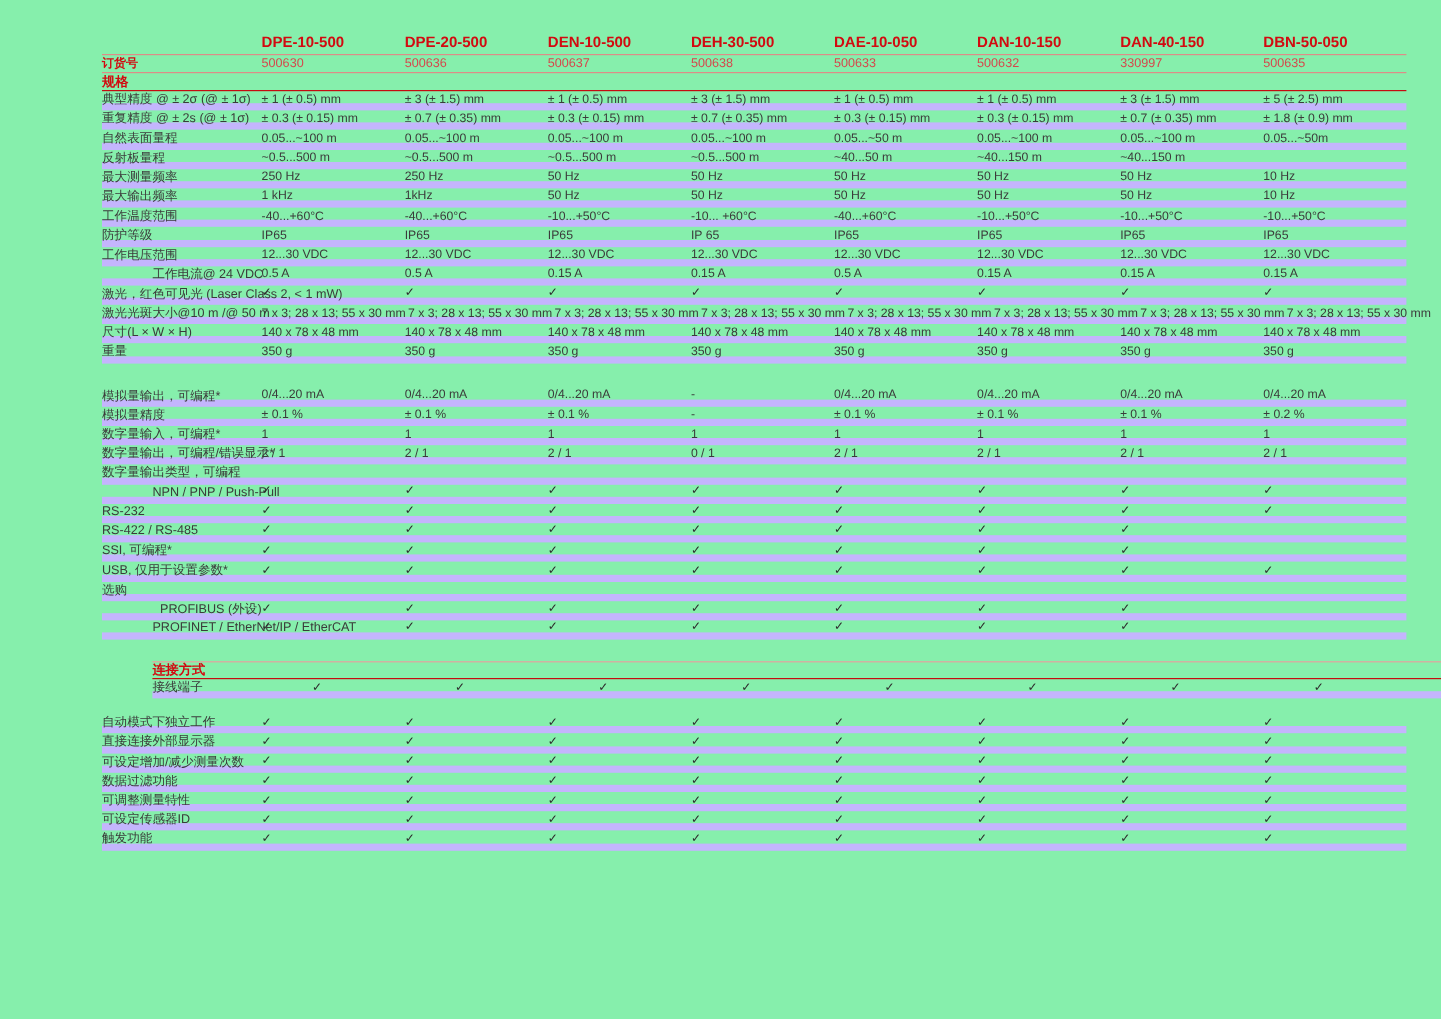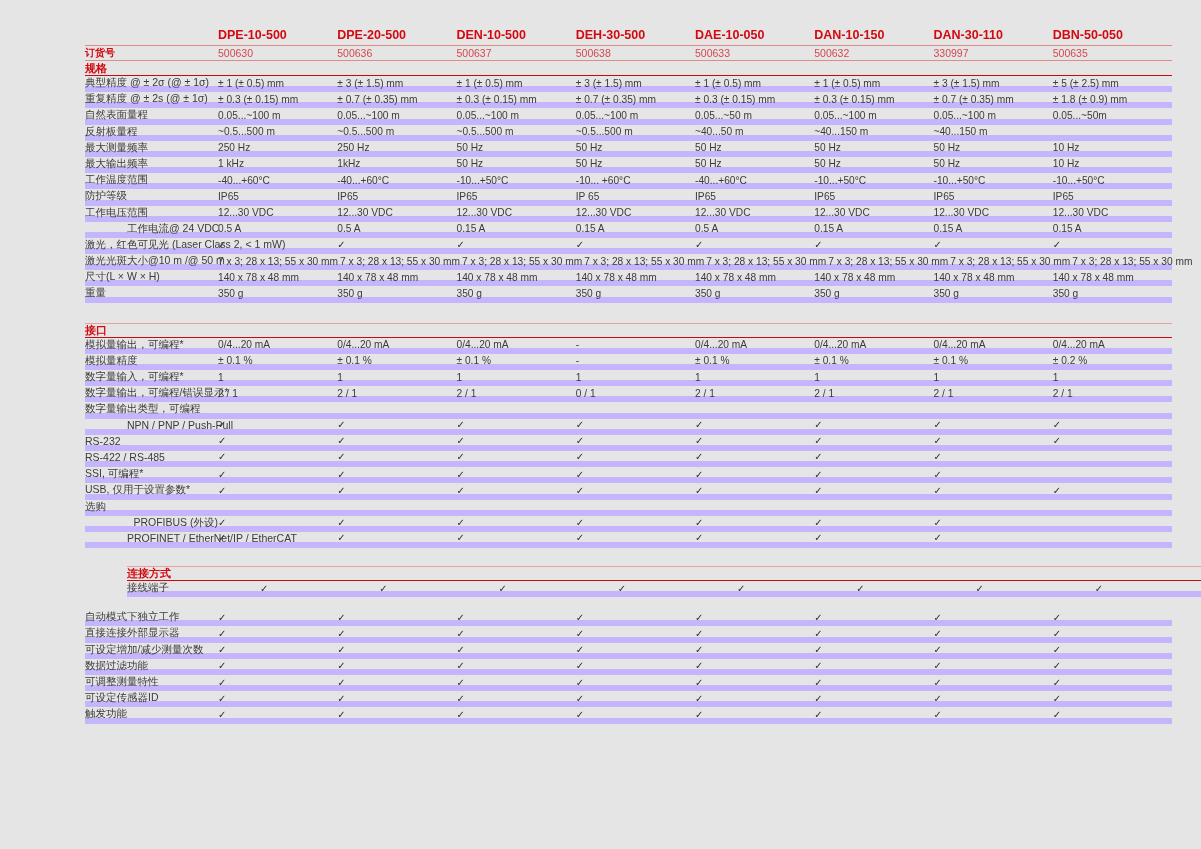--- a/index.html
+++ b/index.html
@@ -1,18 +1,18 @@
 <!DOCTYPE html>
 <html><head>
 <meta charset="utf-8">
 <style>
   * { margin:0; padding:0; box-sizing:border-box; }
   html,body { width:1201px; height:849px; background:#ffffff;
     font-family:"Liberation Sans","DejaVu Sans",sans-serif; }
-  .page { position:relative; width:1201px; height:849px; background:#e5e5e5; overflow:hidden; }
+  .page { position:relative; width:1201px; height:849px; background:#86efac; overflow:hidden; }
   .tbl { position:absolute; left:85px; top:25px; width:1087px; }
 
   .grid-row { display:grid; grid-template-columns:133px repeat(8,1fr); align-items:center; }
 
   .product-row { height:21px; border-bottom:1px solid #dd8d88; align-items:end; padding-bottom:3px; }
   .product-name { color:#d20a10; font-weight:bold; font-size:12.5px; white-space:nowrap; }
 
   .order-row { height:15px; border-bottom:1px solid #dd8d88; }
   .order-label { color:#d20a10; font-weight:bold; font-size:10px; }
   .order-no { color:#d5484c; font-size:10.5px; }
@@ -37,21 +37,21 @@
 <div class="page">
   <div class="tbl" id="tbl">
       <div class="grid-row product-row">
         <div class="row-label"></div>
         <div class="product-name">DPE-10-500</div>
         <div class="product-name">DPE-20-500</div>
         <div class="product-name">DEN-10-500</div>
         <div class="product-name">DEH-30-500</div>
         <div class="product-name">DAE-10-050</div>
         <div class="product-name">DAN-10-150</div>
-        <div class="product-name">DAN-30-110</div>
+        <div class="product-name">DAN-40-150</div>
         <div class="product-name">DBN-50-050</div>
       </div>
       <div class="grid-row order-row">
         <div class="order-label">订货号</div>
         <div class="order-no">500630</div>
         <div class="order-no">500636</div>
         <div class="order-no">500637</div>
         <div class="order-no">500638</div>
         <div class="order-no">500633</div>
         <div class="order-no">500632</div>
@@ -211,23 +211,20 @@
           <div class="cell">350 g</div>
           <div class="cell">350 g</div>
           <div class="cell">350 g</div>
           <div class="cell">350 g</div>
           <div class="cell">350 g</div>
           <div class="cell">350 g</div>
           <div class="cell">350 g</div>
         </div>
       </div>
       <div class="section s1">
-        <div class="sec-header">
-          <span class="sec-title">接口</span>
-        </div>
         <div class="grid-row row">
           <div class="row-label">模拟量输出，可编程*</div>
           <div class="cell">0/4...20 mA</div>
           <div class="cell">0/4...20 mA</div>
           <div class="cell">0/4...20 mA</div>
           <div class="cell">-</div>
           <div class="cell">0/4...20 mA</div>
           <div class="cell">0/4...20 mA</div>
           <div class="cell">0/4...20 mA</div>
           <div class="cell">0/4...20 mA</div>

